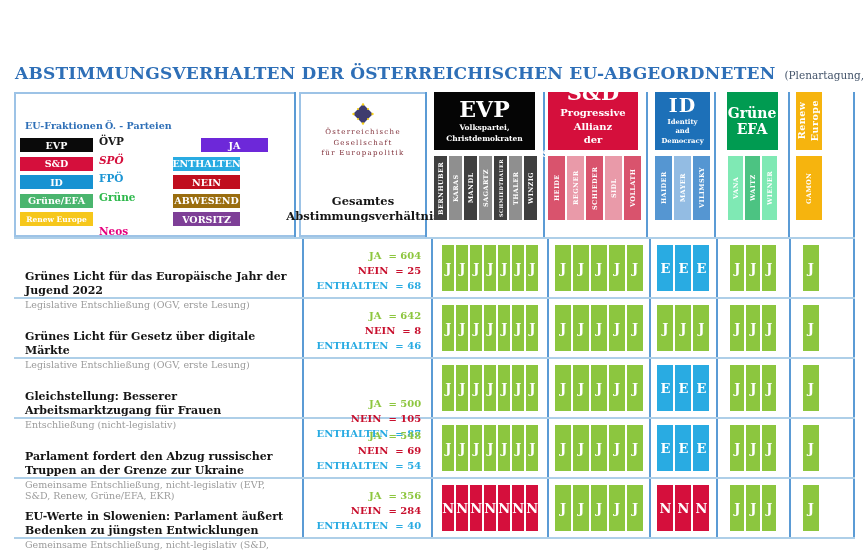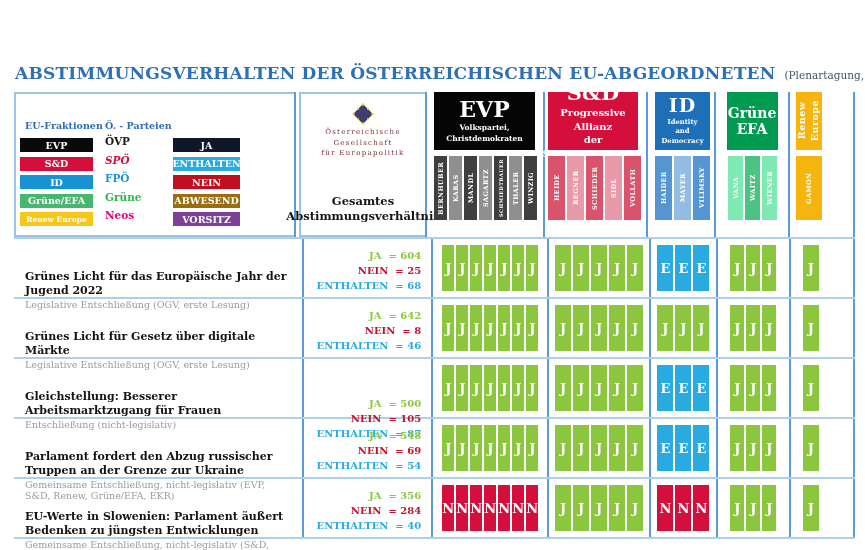--- a/index.html
+++ b/index.html
@@ -23,21 +23,21 @@
   .col-sd { width:103px; }
   .col-id { width:68px; }
   .col-gr { width:74px; }
   .col-rn { width:65px; }
 
   
   .legend-panel { position:absolute; top:0; left:0; right:0; bottom:0; border:2px solid #9dc3e6; border-right:none; }
   .legend-heading { position:absolute; top:26px; font-size:9.5px; font-weight:bold; color:#2e6fb7; }
   #lh-fr { left:9px; } #lh-pt { left:89px; }
   #legend-fractions { position:absolute; left:4px; top:44px; }
-  #legend-parties { position:absolute; left:89px; top:41px; }
+  #legend-parties { position:absolute; left:83px; top:41px; }
   #legend-votetypes { position:absolute; left:157px; top:44px; }
   .chip { width:73px; height:14px; margin-bottom:4.5px; color:#fff; font-weight:bold; font-size:9.5px;
           display:flex; align-items:center; justify-content:center; white-space:nowrap; }
   #legend-votetypes .chip { width:67px; }
   .party-label { height:18.5px; font-weight:bold; font-size:10.5px; }
 
   
   .logo-panel { height:100%; margin-left:3px; border:2px solid #9dc3e6; border-right:none;
                 display:flex; flex-direction:column; align-items:center; }
   .logo-svg { margin-top:7px; }
@@ -114,24 +114,24 @@
               <div class="chip" style="background: rgb(213, 15, 60);">S&amp;D</div>
               <div class="chip" style="background: rgb(23, 146, 210);">ID</div>
               <div class="chip" style="background: rgb(74, 181, 110);">Grüne/EFA</div>
               <div class="chip" style="background: rgb(246, 199, 27); font-size: 7.5px;">Renew Europe</div>
             </div>
           <div id="legend-parties">
               <div class="party-label" style="color: rgb(26, 26, 26);">ÖVP</div>
               <div class="party-label" style="color: rgb(213, 15, 60); font-style: italic;">SPÖ</div>
               <div class="party-label" style="color: rgb(30, 150, 212);">FPÖ</div>
               <div class="party-label" style="color: rgb(45, 184, 75);">Grüne</div>
-              <div class="party-label" style="color: rgb(229, 0, 125);">Neos</div>
+              <div class="party-label" style="color: rgb(229, 0, 125); margin-top: 16px;">Neos</div>
             </div>
           <div id="legend-votetypes">
-              <div class="chip" style="background: #0f172a;">JA</div>
+              <div class="chip" style="background: #6d28d9; margin-left: 28px;">JA</div>
               <div class="chip" style="background: rgb(41, 171, 226);">ENTHALTEN</div>
               <div class="chip" style="background: rgb(192, 14, 30);">NEIN</div>
               <div class="chip" style="background: rgb(154, 109, 15);">ABWESEND</div>
               <div class="chip" style="background: rgb(126, 63, 151);">VORSITZ</div>
             </div>
         </div>
       </div>
 
       <div class="col col-counts vline">
         <div class="logo-panel">

